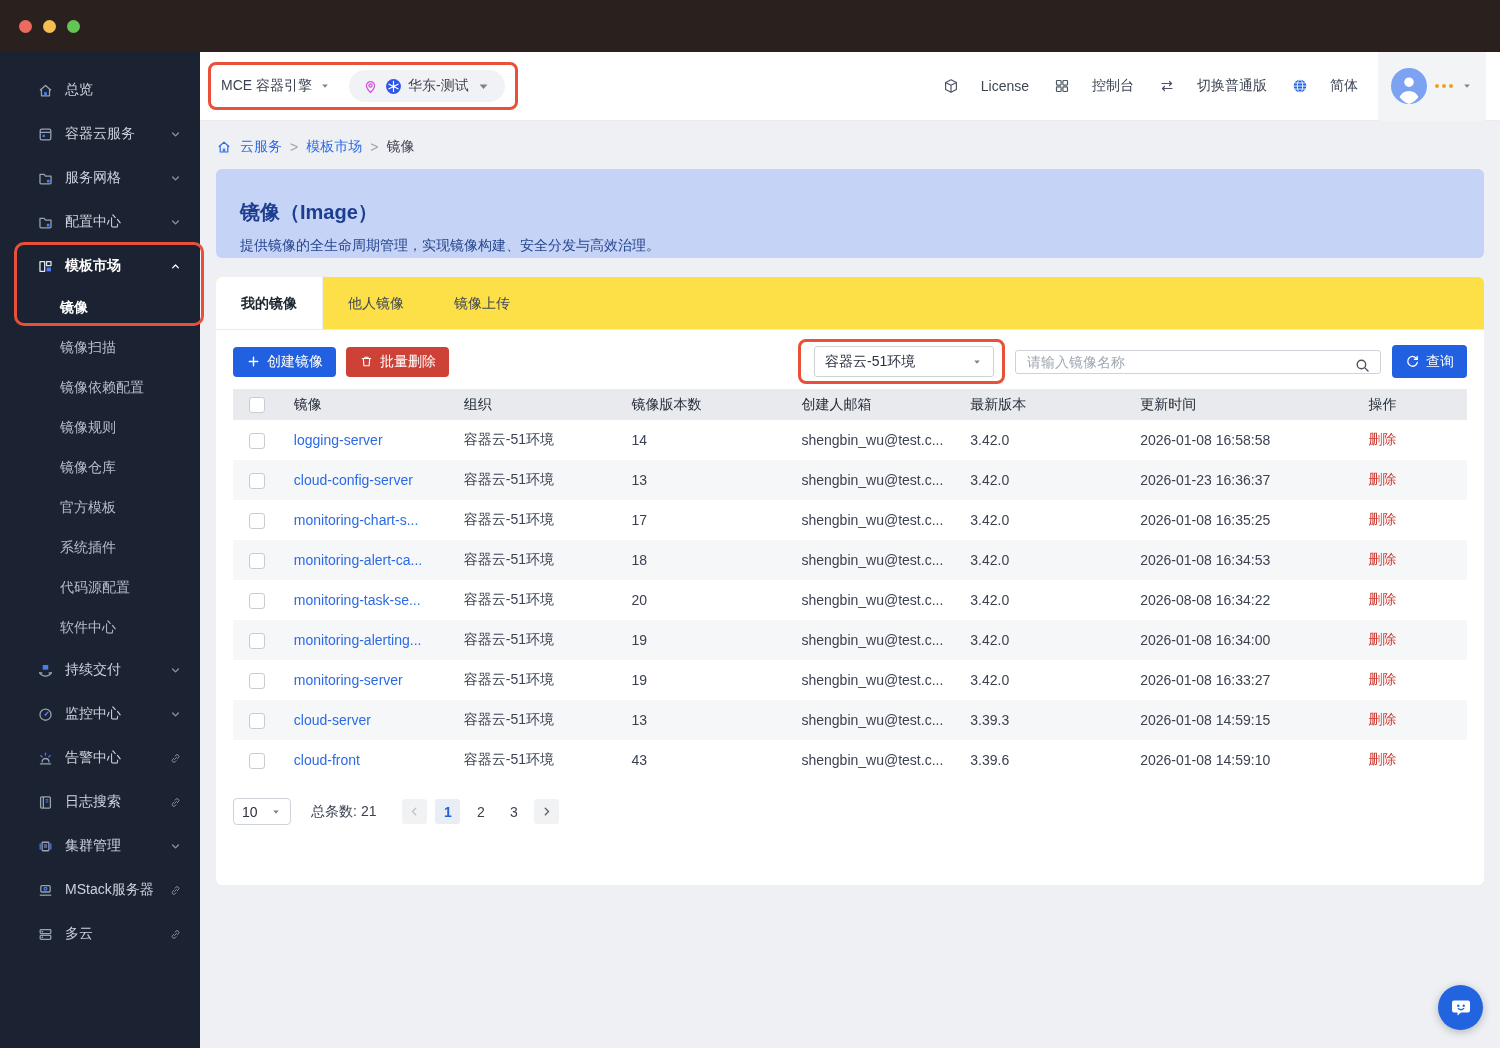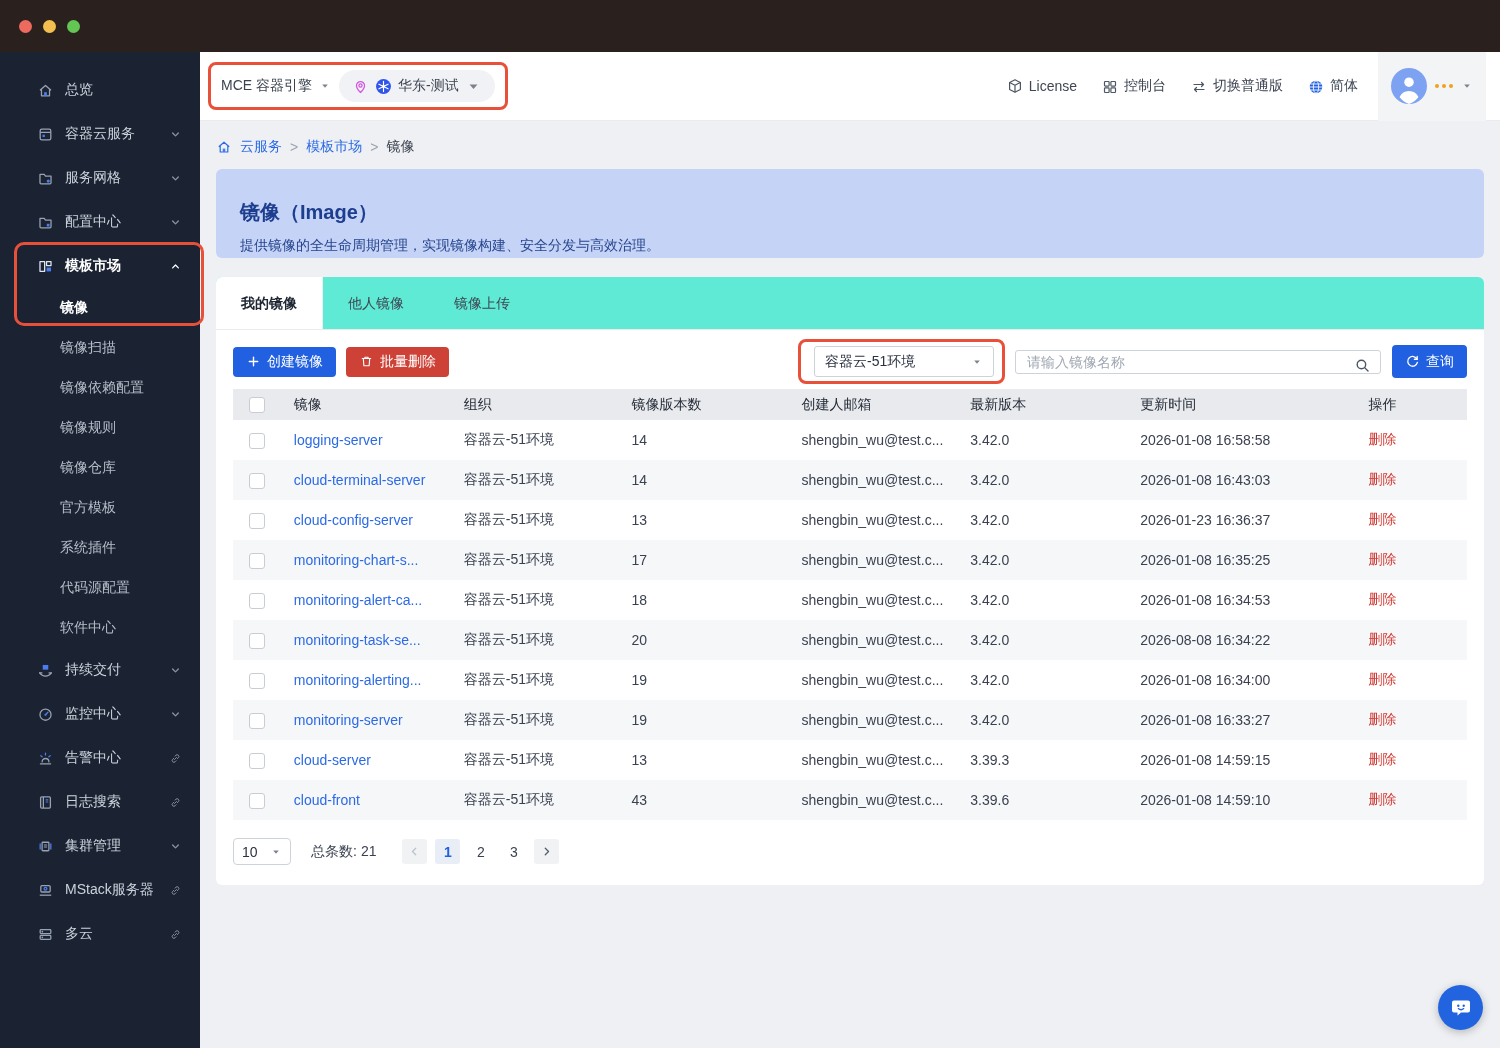--- a/index.html
+++ b/index.html
@@ -30,47 +30,47 @@
   .side-item.active .icon{color:#dfe5f2}
   .side-item.active .icon.right{color:#fff}
   .side-sub{height:40px;display:flex;align-items:center;padding-left:60px;color:#b6bdca;font-size:14px;cursor:pointer}
   .side-sub.active{color:#fff;font-weight:700}
   .side-annotation{position:absolute;left:14px;top:190px;width:190px;height:84px;border:3px solid var(--annotation);border-radius:10px;pointer-events:none}
 
   .main{flex:1;display:flex;flex-direction:column;min-width:0}
 
   
   .topbar{height:69px;background:#fff;display:flex;align-items:center;padding-left:8px;border-bottom:1px solid #e9ebef;flex:none}
-  .selector-group{display:flex;align-items:center;border:3px solid var(--annotation);border-radius:8px;padding:5px 10px;gap:8px}
+  .selector-group{display:flex;align-items:center;border:3px solid var(--annotation);border-radius:8px;padding:5px 10px;gap:18px}
   .product-selector{display:flex;align-items:center;gap:7px;font-size:14px;color:#3c4350;cursor:pointer;white-space:nowrap}
   .env-pill{display:flex;align-items:center;gap:6px;background:#f1f2f5;border-radius:17px;height:32px;padding:0 13px;font-size:14px;color:#3c4350;cursor:pointer;white-space:nowrap}
   .env-pill .icon{width:17px;height:17px}
   .caret{width:12px;height:12px;color:#7b828f}
   .topbar-actions{margin-left:auto;display:flex;align-items:center;gap:25px;font-size:14px;color:#3f4754}
-  .tb-action{display:flex;align-items:flex-end;gap:6px;cursor:pointer;white-space:nowrap}
+  .tb-action{display:flex;align-items:center;gap:22px;cursor:pointer;white-space:nowrap}
   .tb-action .icon{width:16px;height:16px;color:#4b5563}
   .user-menu{height:69px;background:#f3f4f6;margin-left:20px;margin-right:14px;padding:0 13px;display:flex;align-items:center;gap:5px;cursor:pointer}
   .avatar{width:36px;height:36px}
   .dots{display:inline-flex;align-items:center;margin-left:3px}
   .dots i{display:inline-block;width:4px;height:4px;border-radius:50%;background:#f0a11c;margin-right:3px}
 
   
   .content{flex:1;padding:0 16px}
   .breadcrumb{margin-top:17px;display:flex;align-items:center;font-size:14px;gap:8px}
   .bc-home{width:16px;height:16px;color:var(--link)}
   .bc-item{color:#3c4350}
   .bc-item.link{color:var(--link);cursor:pointer}
   .bc-sep{color:#9aa3af}
 
   .banner{margin-top:13px;background:var(--banner_bg);border-radius:6px;padding:30px 24px;height:89px}
   .banner h1{margin:0;font-size:20px;color:var(--banner_text);font-weight:700}
   .banner p{margin:11px 0 0;font-size:14px;color:#27458f}
 
   .card{margin-top:19px;background:#fff;border-radius:6px;height:608px}
-  .tabstrip{height:53px;background:#5eead4;border-bottom:1px solid #e8eaee;border-radius:6px 6px 0 0;display:flex}
+  .tabstrip{height:53px;background:#fde047;border-bottom:1px solid #e8eaee;border-radius:6px 6px 0 0;display:flex}
   .tab{padding:0 25px;line-height:53px;font-size:14px;color:#3f4754;cursor:pointer}
   .tab.active{background:#fff;color:#1f2733;font-weight:700;border-right:1px solid #eceef1;border-radius:6px 0 0 0}
 
   .toolbar{display:flex;align-items:center;margin:9px 17px 0}
   .btn{display:inline-flex;align-items:center;gap:6px;height:30px;padding:0 13px;border:none;border-radius:4px;color:#fff;font-size:14px;cursor:pointer;font-family:inherit}
   .btn .icon{width:15px;height:15px}
   .btn-primary{background:var(--accent)}
   .btn-danger{background:var(--danger);margin-left:10px}
   .toolbar-right{margin-left:auto;display:flex;align-items:center}
   .annotated-select{border:3px solid var(--annotation);border-radius:8px;padding:4px 8px 4px 13px}
@@ -541,30 +541,20 @@
                 <td class="col-name"><a class="name-link">logging-server</a></td>
                 <td class="col-org">容器云-51环境</td>
                 <td class="col-versions">14</td>
                 <td class="col-email">shengbin_wu@test.c...</td>
                 <td class="col-latest">3.42.0</td>
                 <td class="col-updated">2026-01-08 16:58:58</td>
                 <td class="col-action"><a class="del-link">删除</a></td>
               </tr>
               <tr>
                 <td class="col-select"><span class="cb"></span></td>
-                <td class="col-name"><a class="name-link">cloud-terminal-server</a></td>
-                <td class="col-org">容器云-51环境</td>
-                <td class="col-versions">14</td>
-                <td class="col-email">shengbin_wu@test.c...</td>
-                <td class="col-latest">3.42.0</td>
-                <td class="col-updated">2026-01-08 16:43:03</td>
-                <td class="col-action"><a class="del-link">删除</a></td>
-              </tr>
-              <tr>
-                <td class="col-select"><span class="cb"></span></td>
                 <td class="col-name"><a class="name-link">cloud-config-server</a></td>
                 <td class="col-org">容器云-51环境</td>
                 <td class="col-versions">13</td>
                 <td class="col-email">shengbin_wu@test.c...</td>
                 <td class="col-latest">3.42.0</td>
                 <td class="col-updated">2026-01-23 16:36:37</td>
                 <td class="col-action"><a class="del-link">删除</a></td>
               </tr>
               <tr>
                 <td class="col-select"><span class="cb"></span></td>

